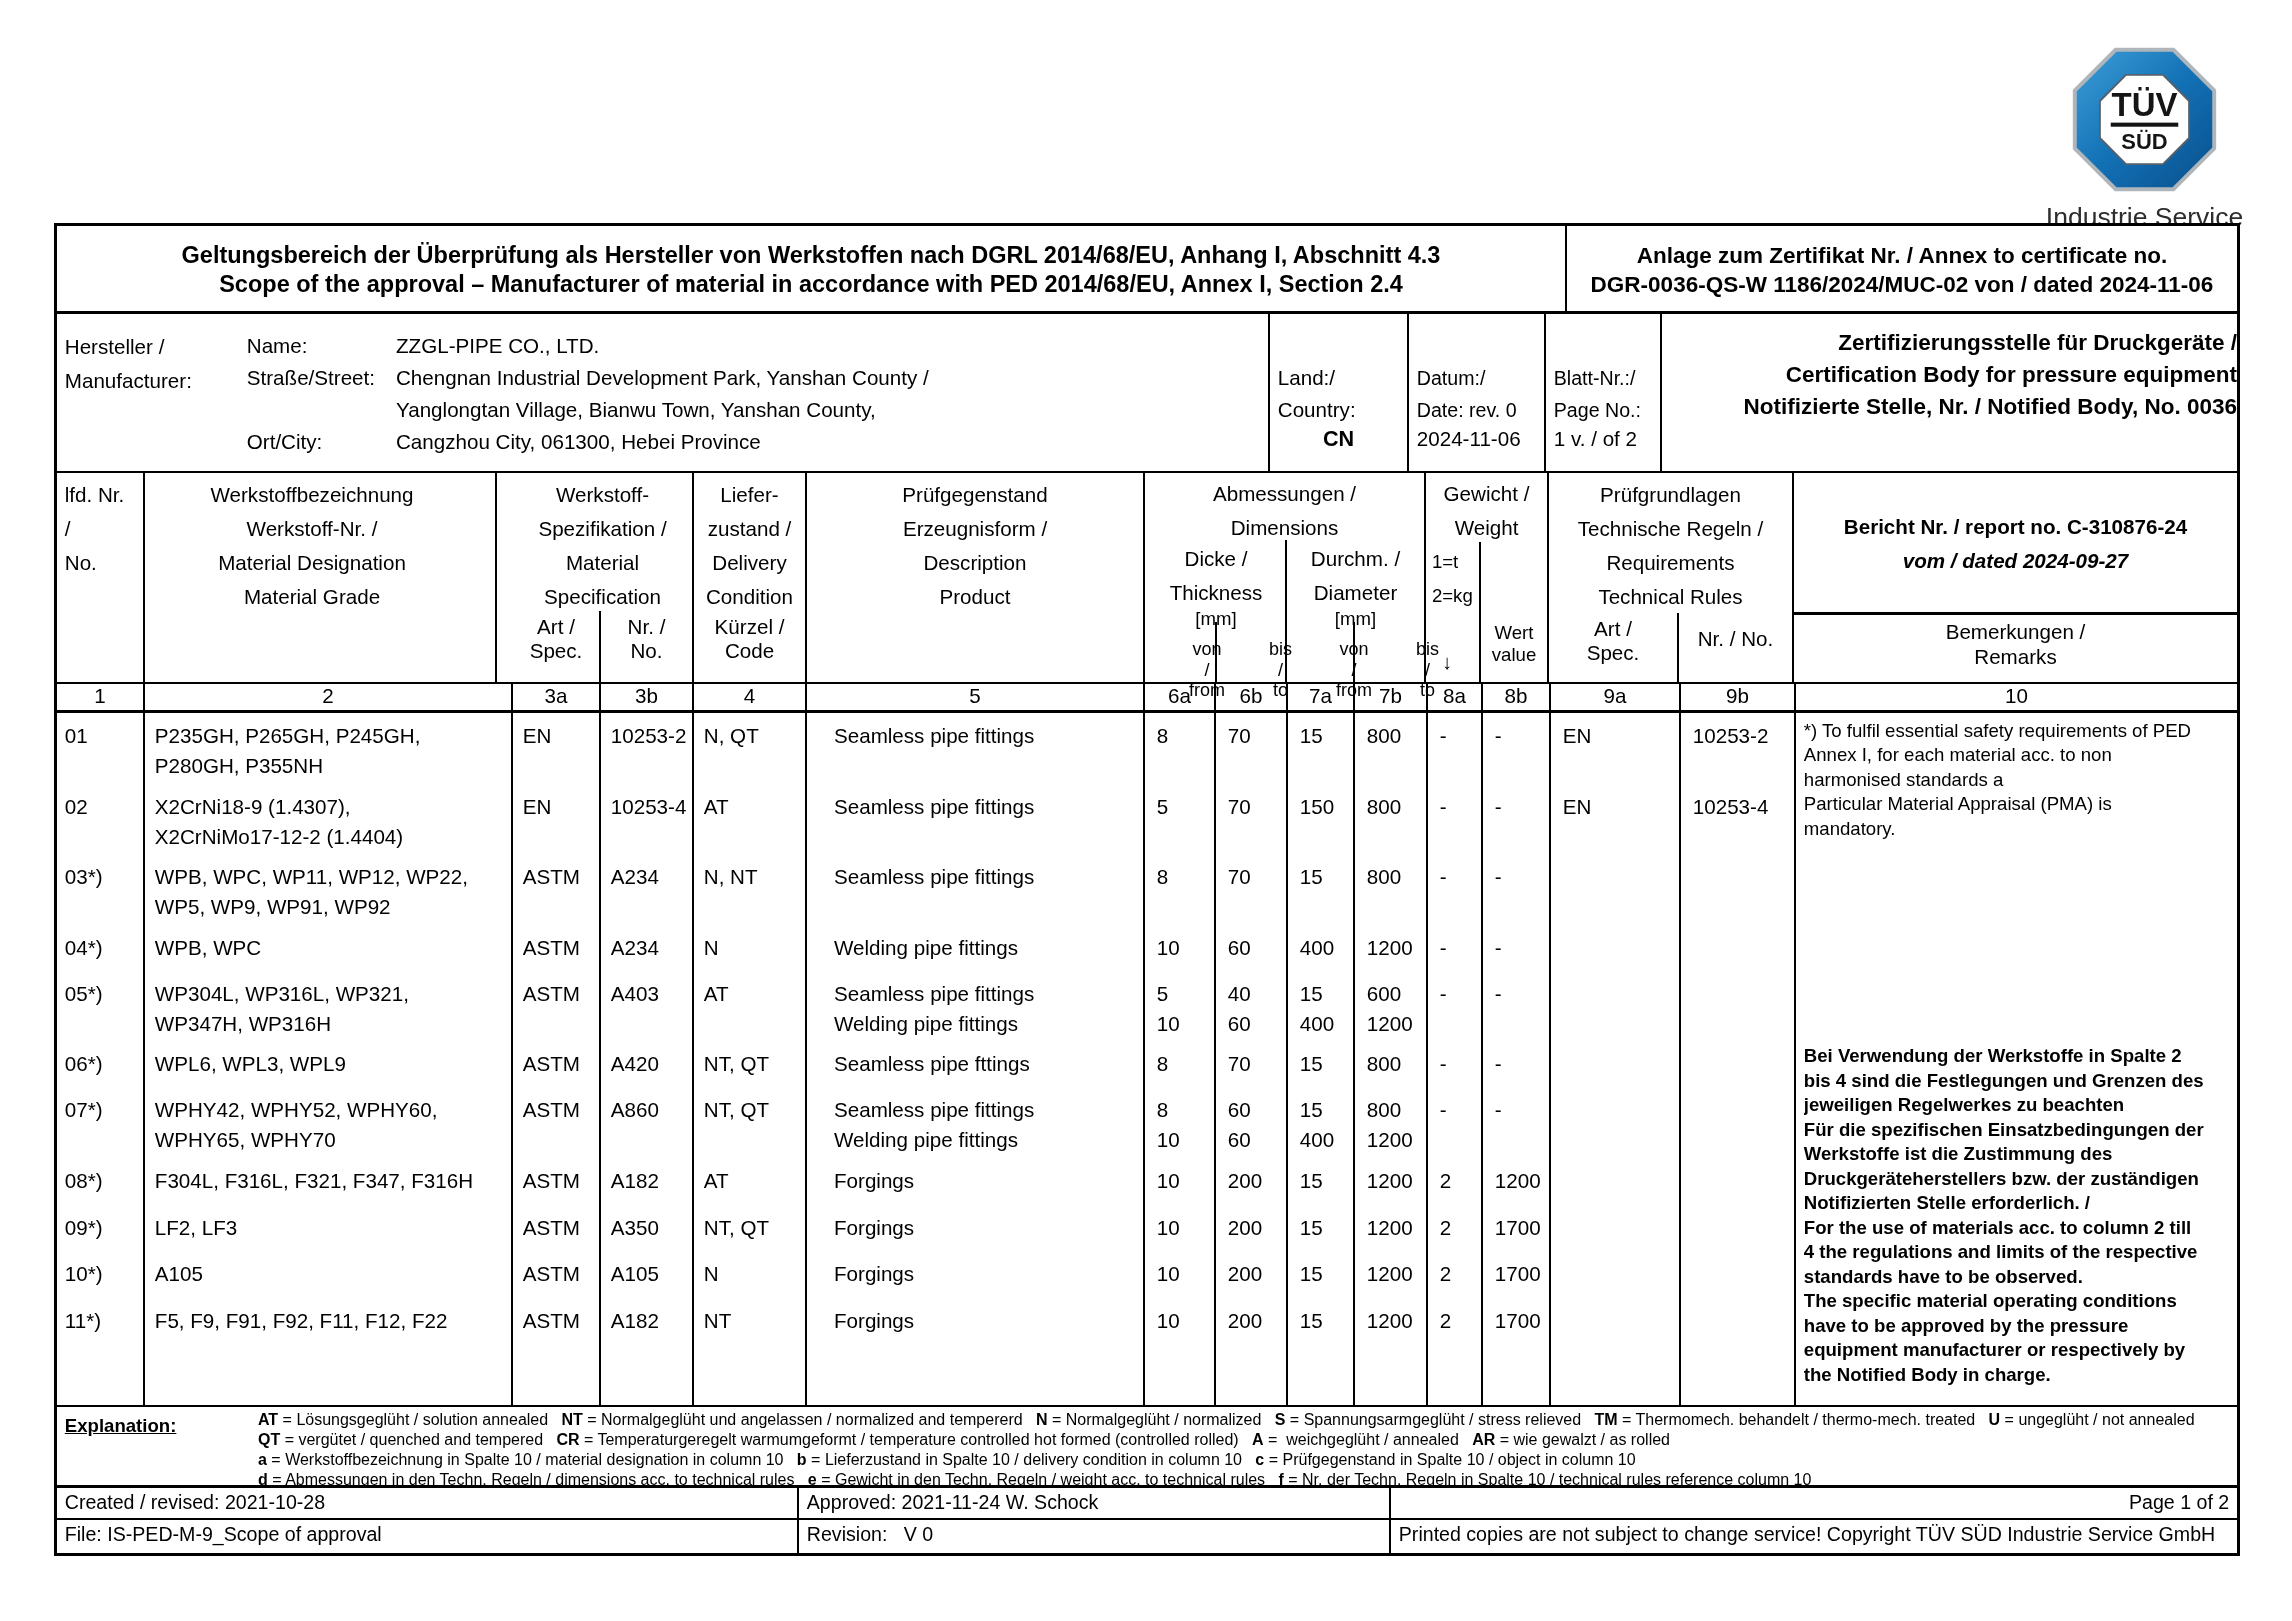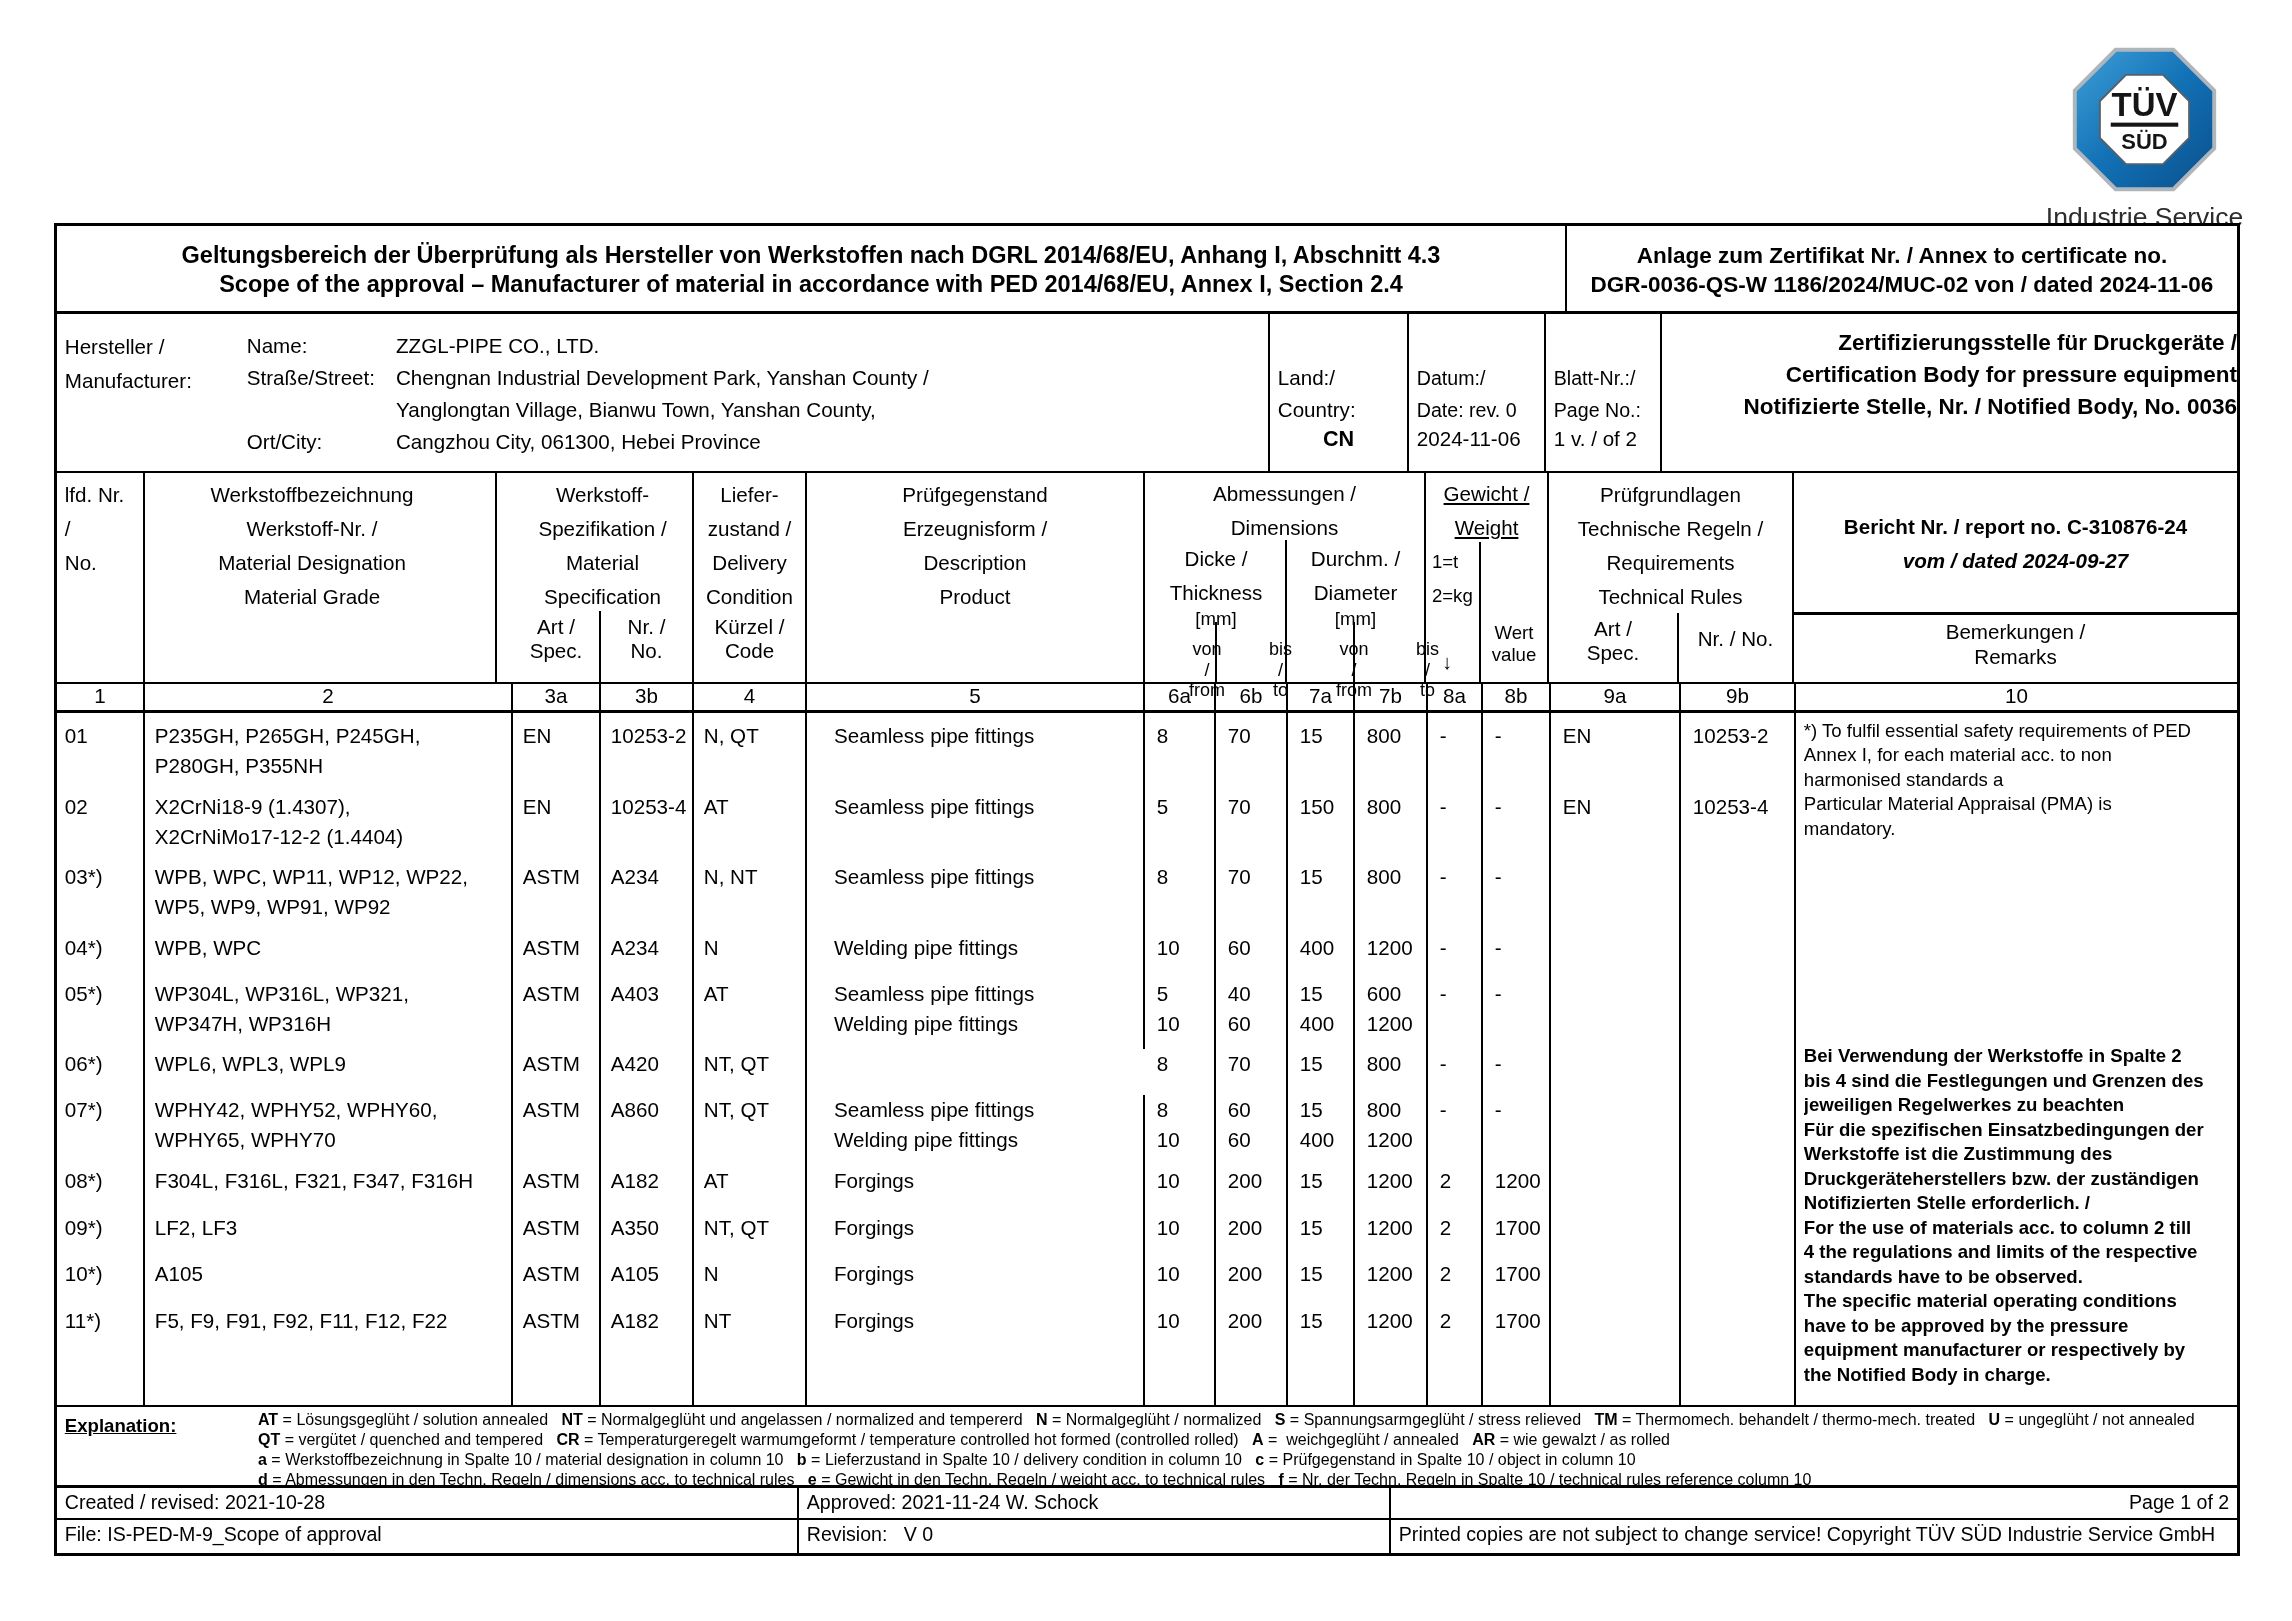--- a/index.html
+++ b/index.html
@@ -215,21 +215,21 @@
 to</div>
           <div style="width:67px;">von /
 from</div>
           <div style="width:71px;">bis /
 to</div>
         </div>
         <div class="vline" style="left:140px;top:67px;"></div>
         <div class="vline" style="left:70px;top:149px;"></div>
         <div class="vline" style="left:208px;top:149px;"></div>
       </div>
-      <div class="h-group" style="left:1369px;width:123px;text-decoration:underline;">
+      <div class="h-group" style="left:1369px;width:123px;">
         <div class="h-lines" style="padding-top:3.9px;">Gewicht /
 Weight</div>
         <div class="g8small" style="left:5.9px;top:78px;">1=t</div>
         <div class="g8small" style="left:5.9px;top:112px;">2=kg</div>
         <div class="g8small" style="left:15.7px;bottom:7.8px;font-size:20.6px;">↓</div>
         <div class="g8small" style="left:55px;width:66px;top:149px;text-align:center;line-height:21.6px;white-space:pre-line;">Wert
 value</div>
         <div class="vline" style="left:53px;top:69px;"></div>
       </div>
       <div class="h-group" style="left:1492px;width:245px;">
@@ -371,20 +371,21 @@
 1200</div>
         <div class="bcell c-num" style="grid-area: 5 / 11;">-</div>
         <div class="bcell c-num" style="grid-area: 5 / 12;">-</div>
         <div class="bcell c-rule" style="grid-area: 5 / 13;"></div>
         <div class="bcell c-rule" style="grid-area: 5 / 14;"></div>
         <div class="bcell c-no" style="grid-area: 6 / 1;">06*)</div>
         <div class="bcell c-grade" style="grid-area: 6 / 2;">WPL6, WPL3, WPL9</div>
         <div class="bcell c-std" style="grid-area: 6 / 3;">ASTM</div>
         <div class="bcell c-std" style="grid-area: 6 / 4;">A420</div>
         <div class="bcell c-std" style="grid-area: 6 / 5;">NT, QT</div>
+        <div class="bcell c-prod" style="grid-area: 6 / 6;">Seamless pipe fttings</div>
         <div class="bcell c-num" style="grid-area: 6 / 7;">8</div>
         <div class="bcell c-num" style="grid-area: 6 / 8;">70</div>
         <div class="bcell c-num" style="grid-area: 6 / 9;">15</div>
         <div class="bcell c-num" style="grid-area: 6 / 10;">800</div>
         <div class="bcell c-num" style="grid-area: 6 / 11;">-</div>
         <div class="bcell c-num" style="grid-area: 6 / 12;">-</div>
         <div class="bcell c-rule" style="grid-area: 6 / 13;"></div>
         <div class="bcell c-rule" style="grid-area: 6 / 14;"></div>
         <div class="bcell c-no" style="grid-area: 7 / 1;">07*)</div>
         <div class="bcell c-grade" style="grid-area: 7 / 2;">WPHY42, WPHY52, WPHY60,

